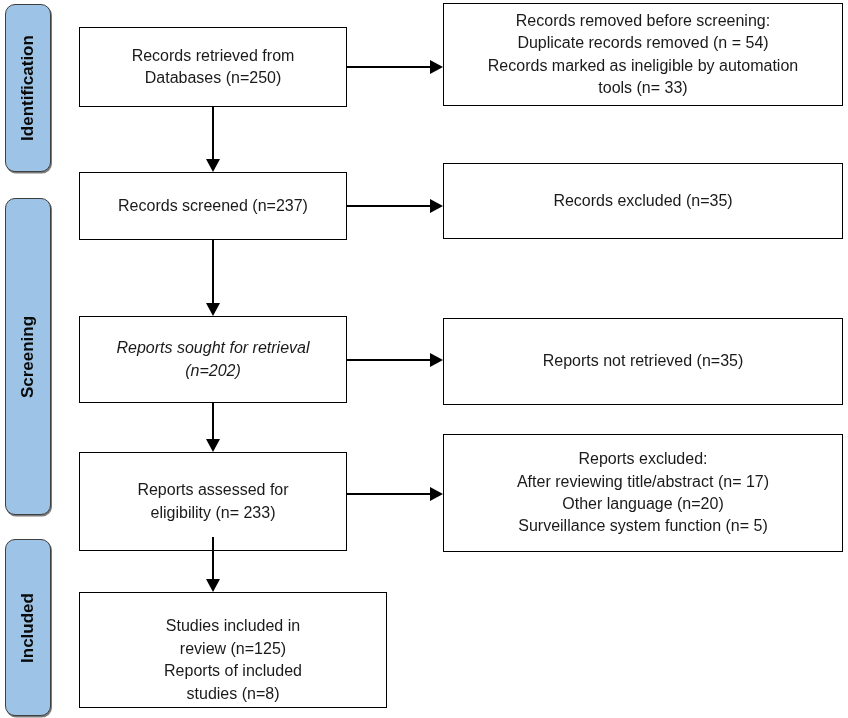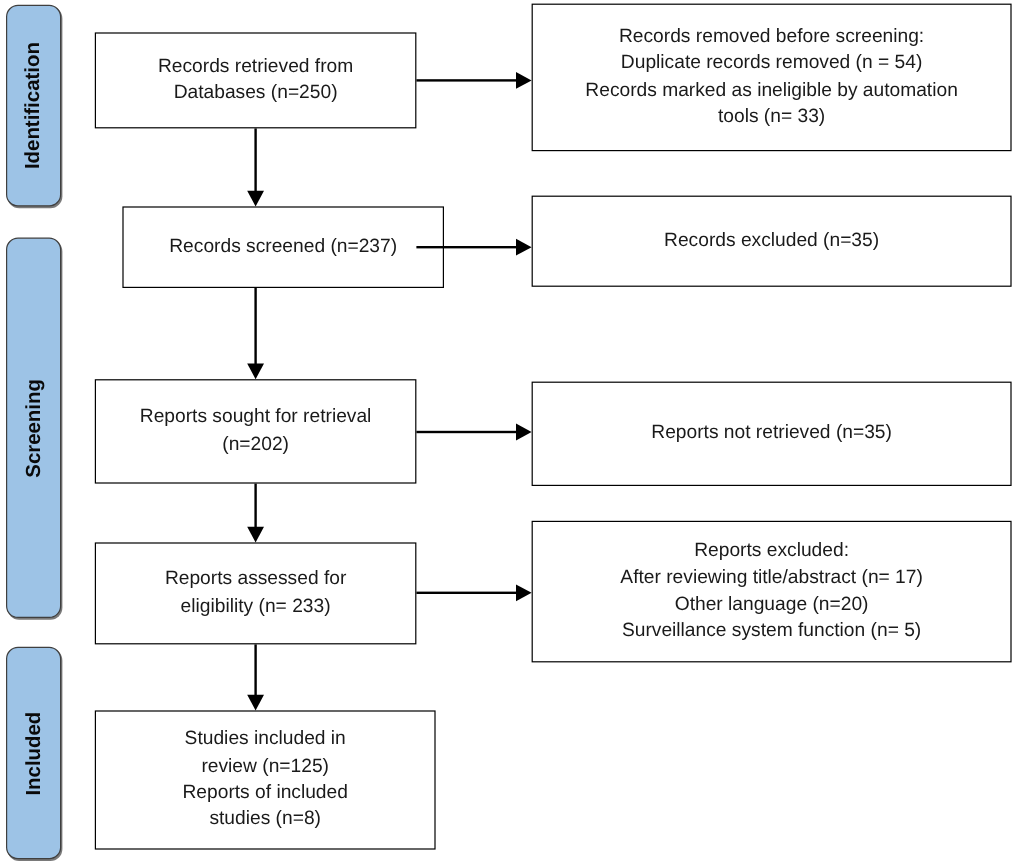--- a/index.html
+++ b/index.html
@@ -58,27 +58,27 @@
     border-left: 13px solid #000;
   }
 
   
   .stage-identification { left: 5px;  top: 4px;   width: 44px; height: 166px; }
   .stage-screening      { left: 5px;  top: 198px; width: 44px; height: 315px; }
   .stage-included       { left: 5px;  top: 539px; width: 44px; height: 175px; }
 
   
   .box-l1 { left: 79px; top: 27px;  width: 268px; height: 80px;  }
-  .box-l2 { left: 79px; top: 172px; width: 268px; height: 68px; margin-left: 23px;  }
-  .box-l3 { left: 79px; top: 316px; width: 268px; height: 87px;  }
-  .box-l4 { left: 79px; top: 452px; width: 268px; height: 85px;  }
-  .box-l5 { left: 79px; top: 592px; width: 284px; height: 116px; }
+  .box-l2 { left: 79px; top: 172px; width: 268px; height: 68px;  }
+  .box-l3 { left: 79px; top: 316px; width: 268px; height: 87px; font-style: italic;  }
+  .box-l4 { left: 79px; top: 452px; width: 268px; height: 99px;  }
+  .box-l5 { left: 79px; top: 592px; width: 308px; height: 116px; justify-content: flex-end; }
 
   
-  .box-r1 { left: 443px; top: 3px;   width: 400px; height: 123px; text-align: right; }
+  .box-r1 { left: 443px; top: 3px;   width: 400px; height: 103px; text-align: right; }
   .box-r2 { left: 443px; top: 163px; width: 400px; height: 76px;  }
   .box-r3 { left: 443px; top: 318px; width: 400px; height: 87px;  }
   .box-r4 { left: 443px; top: 434px; width: 400px; height: 118px; }
 
   
   .v1-line { left: 212px; top: 107px; height: 53px; }
   .v1-head { left: 206px; top: 159px; }
   .v2-line { left: 212px; top: 240px; height: 64px; }
   .v2-head { left: 206px; top: 303px; }
   .v3-line { left: 212px; top: 403px; height: 37px; }

